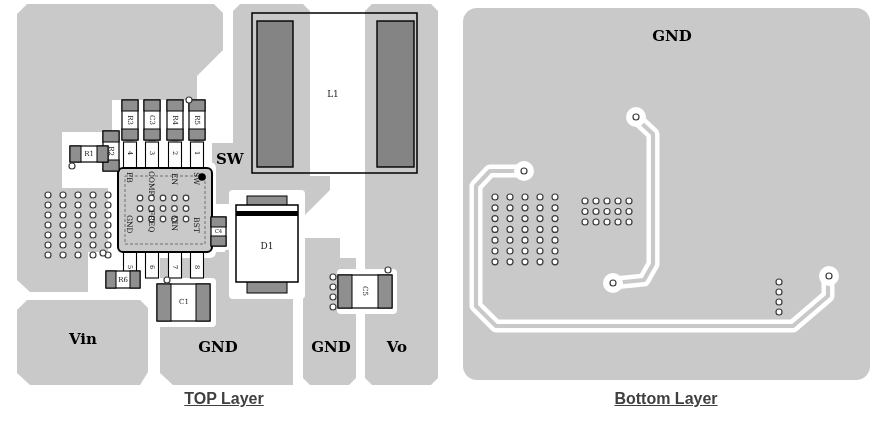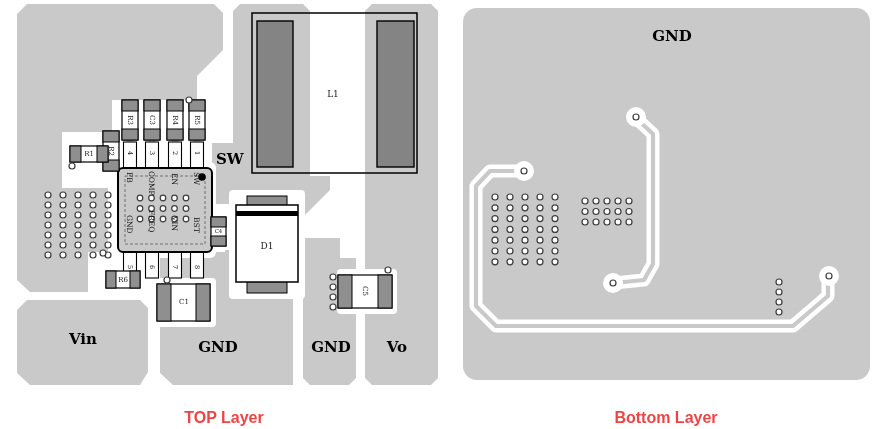--- a/index.html
+++ b/index.html
@@ -15,21 +15,21 @@
   .icpad{fill:#fdfdfd;stroke:#000;stroke-width:1.1;}
   .via{fill:#fff;stroke:var(--viaring,#3c3c3c);stroke-width:1.2;}
   .cap{fill:#fff;}
   .refdes{font:7px "DejaVu Serif",serif;fill:#1a1a1a;}
   .refbig{font:9px "DejaVu Serif",serif;fill:#1a1a1a;}
   .net{font:bold 15px "DejaVu Serif",serif;fill:#000;}
   .pin{font:7.5px "DejaVu Serif",serif;fill:#111;}
   .num{font:6.5px "DejaVu Serif",serif;fill:#111;}
   .trace-w{stroke:#fff;stroke-width:13;fill:none;stroke-linejoin:round;stroke-linecap:round;}
   .trace-g{stroke:var(--pour,#c9c9c9);stroke-width:4.2;fill:none;stroke-linejoin:round;stroke-linecap:round;}
-  .layer-title{position:absolute;top:409px;font-weight:bold;font-size:16px;color:#ef4444;text-align:center;}
+  .layer-title{position:absolute;top:390px;font-weight:bold;font-size:16px;color:#404040;text-align:center;text-decoration:underline;}
   #title-top{left:8px;width:432px;}
   #title-bottom{left:452px;width:428px;text-align:center;}
 </style>
 </head>
 <body>
 
 <div id="stage">
 
 <svg id="pcb-svg" width="887" height="429" viewBox="0 0 887 429">
 

